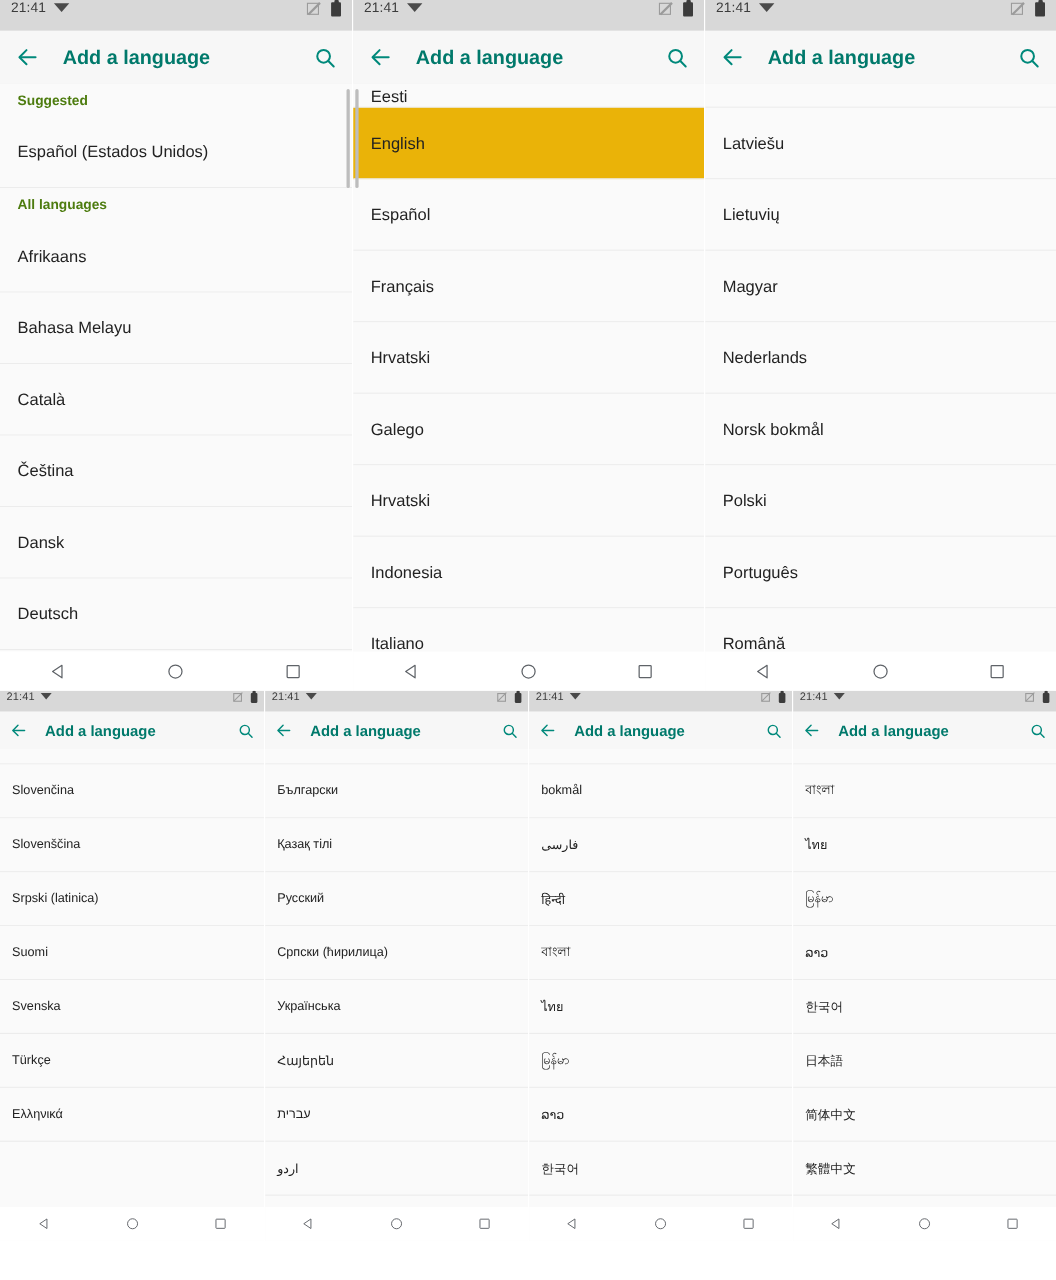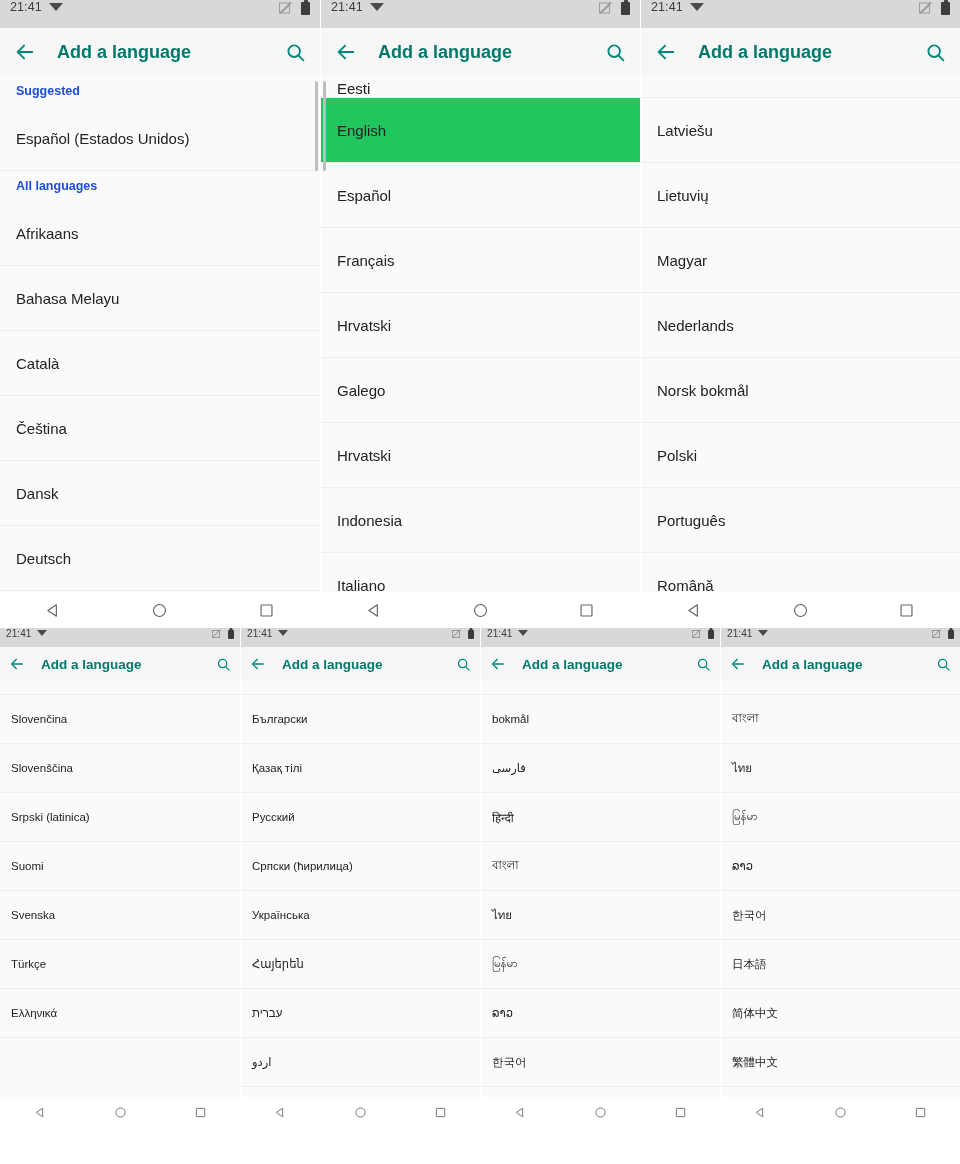--- a/index.html
+++ b/index.html
@@ -69,23 +69,23 @@
 
   
   .list { background: #fafafa; width: 100%; position: relative; }
   .row {
     display: flex; align-items: center;
     border-bottom: 1px solid #ececec;
     color: #222222;
     white-space: nowrap;
     background: #fafafa;
   }
-  .row.alt { background: #22c55e; }
+  .row.alt { background: #eab308; }
   .row.hdr {
-    color: #1d4ed8; font-weight: 700; border-bottom: none;
+    color: #4d7c0f; font-weight: 700; border-bottom: none;
   }
 
   
   .scrollthumb {
     position: absolute; width: 3px; background: #bdbdbd; border-radius: 2px;
   }
 
   
   .navbar {
     display: flex; align-items: center; justify-content: space-around;

